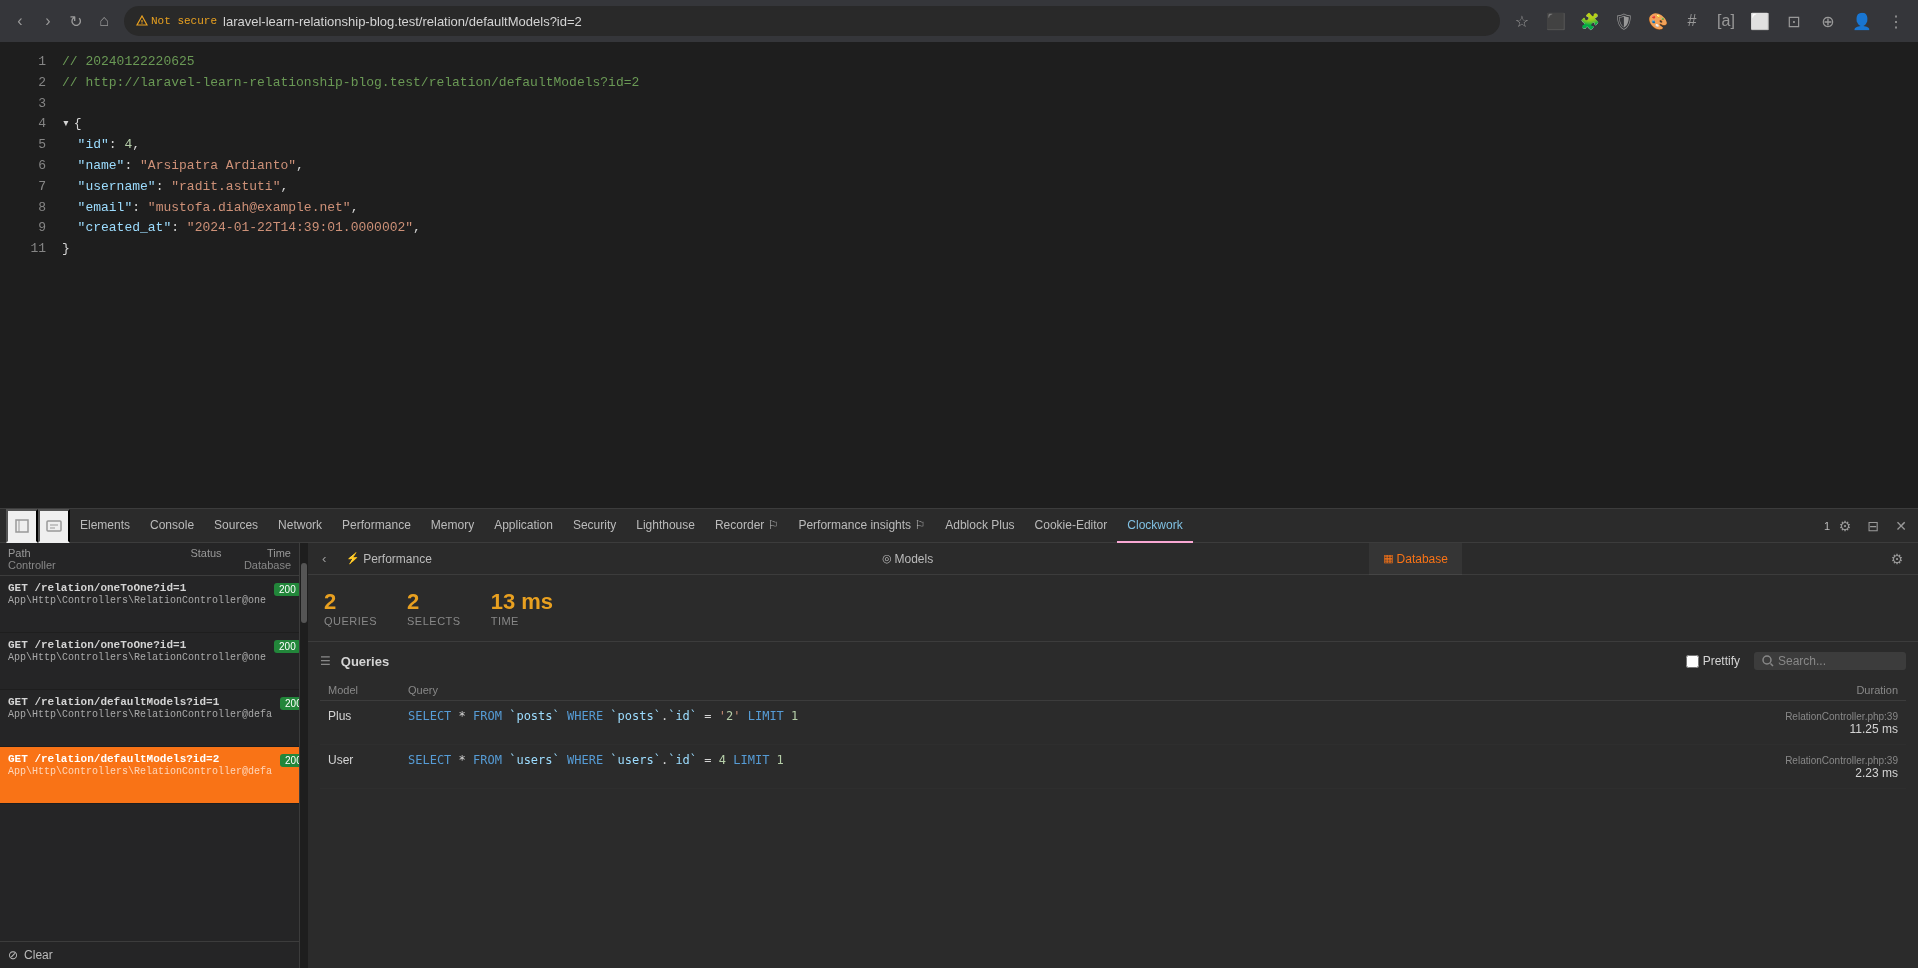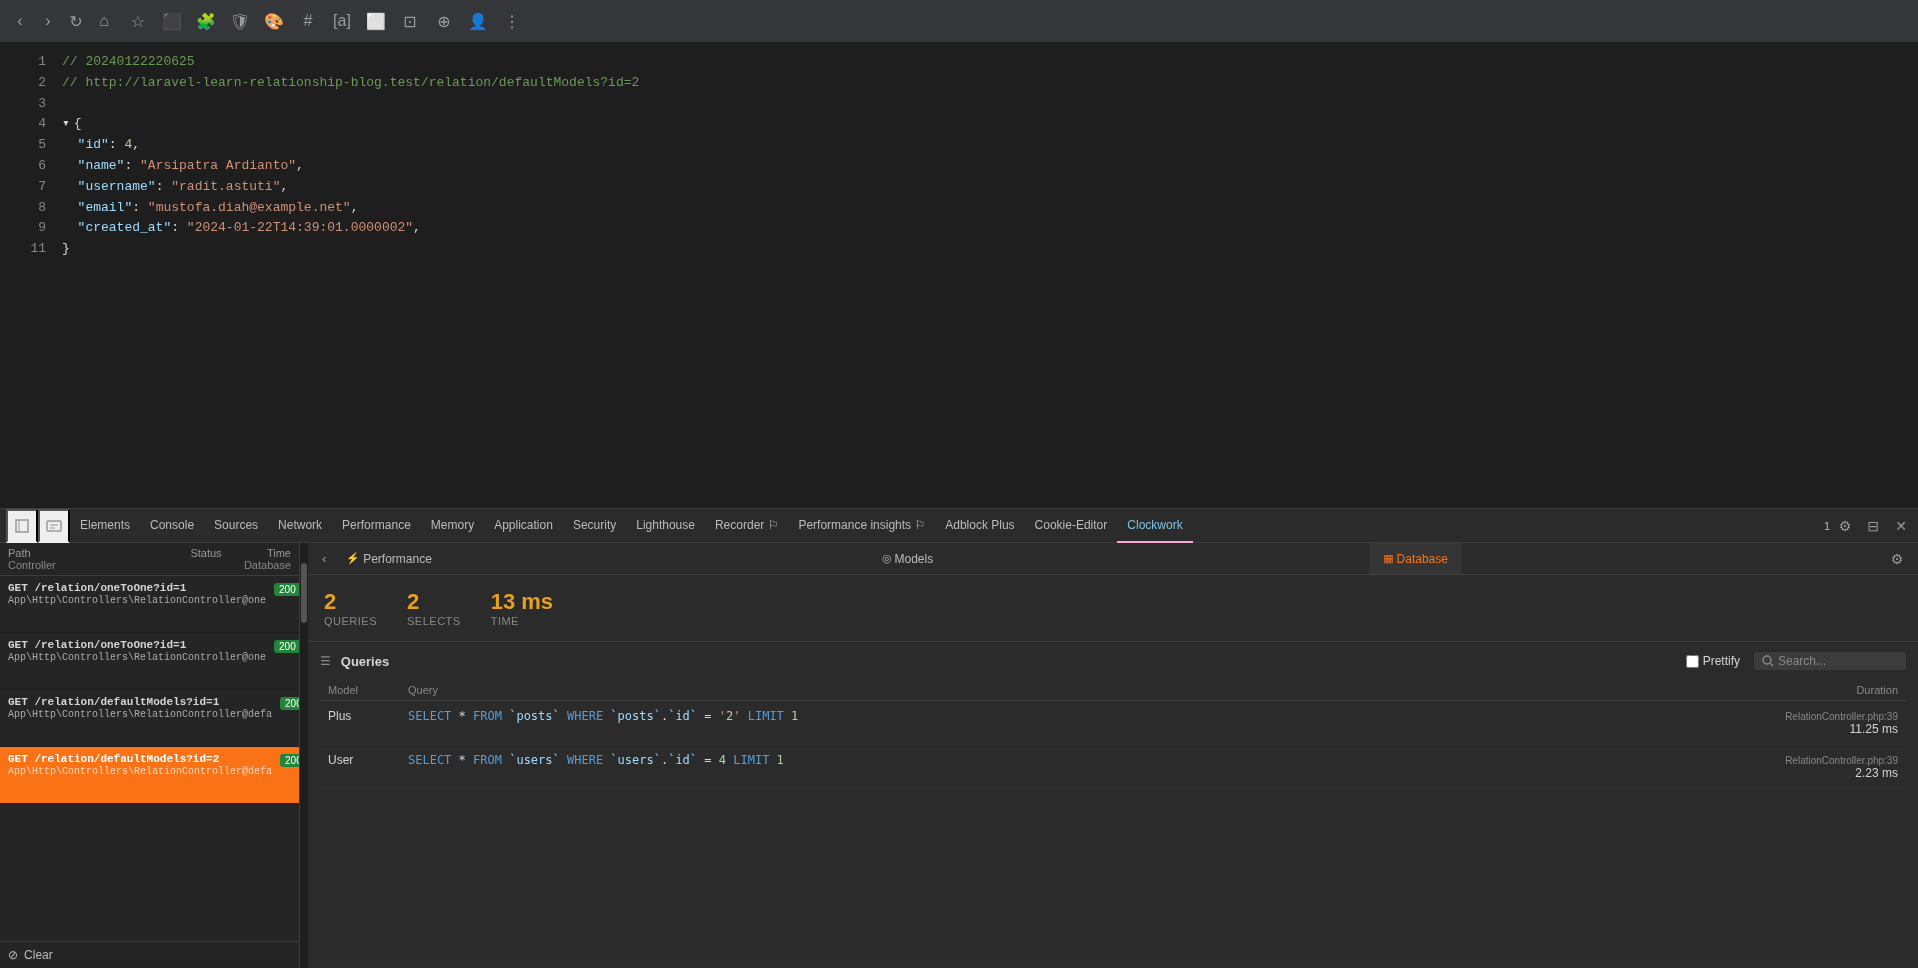--- a/index.html
+++ b/index.html
@@ -111,20 +111,31 @@
   </style>
 </head>
 <body>
 
 <div class="browser-chrome">
   <div class="browser-nav-btns">
     <button class="nav-btn">‹</button>
     <button class="nav-btn">›</button>
     <button class="nav-btn">↻</button>
     <button class="nav-btn">⌂</button>
+  </div>
+  <div class="address-bar-container">
+    <span class="not-secure-badge">
+      <svg width="12" height="12" viewBox="0 0 12 12" fill="none">
+          <path d="M6 1L1 10h10L6 1z" fill="none" stroke="#e8a020" stroke-width="1.2"></path>
+          <line x1="6" y1="5" x2="6" y2="7.5" stroke="#e8a020" stroke-width="1.2"></line>
+          <circle cx="6" cy="8.5" r="0.5" fill="#e8a020"></circle>
+        </svg>
+      <span>Not secure</span>
+    </span>
+    <span class="address-text">laravel-learn-relationship-blog.test/relation/defaultModels?id=2</span>
   </div>
   <div class="browser-actions">
     <button class="browser-action-btn">☆</button>
     <button class="browser-action-btn">⬛</button>
     <button class="browser-action-btn">🧩</button>
     <button class="browser-action-btn">🛡</button>
     <button class="browser-action-btn">🎨</button>
     <button class="browser-action-btn">#</button>
     <button class="browser-action-btn">[a]</button>
     <button class="browser-action-btn">⬜</button>

